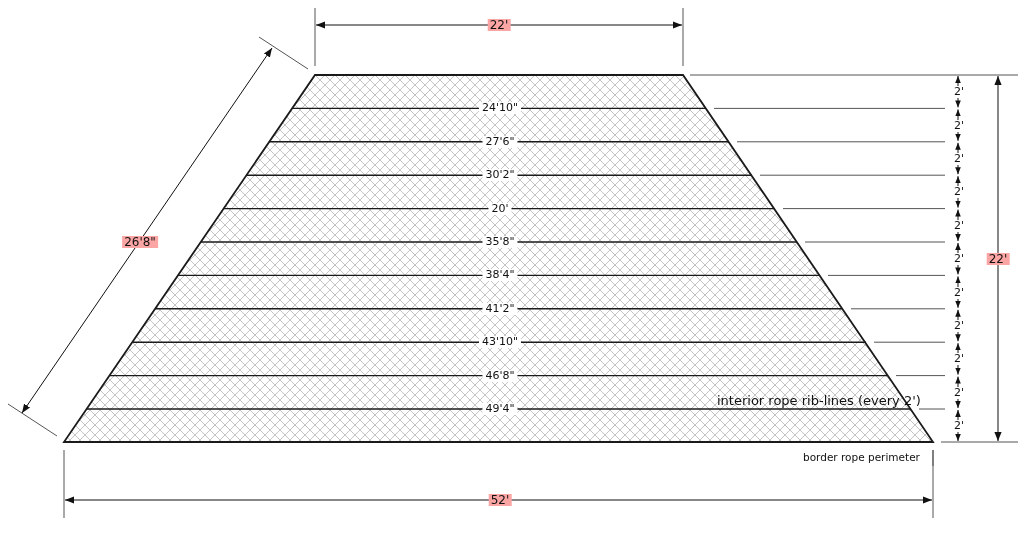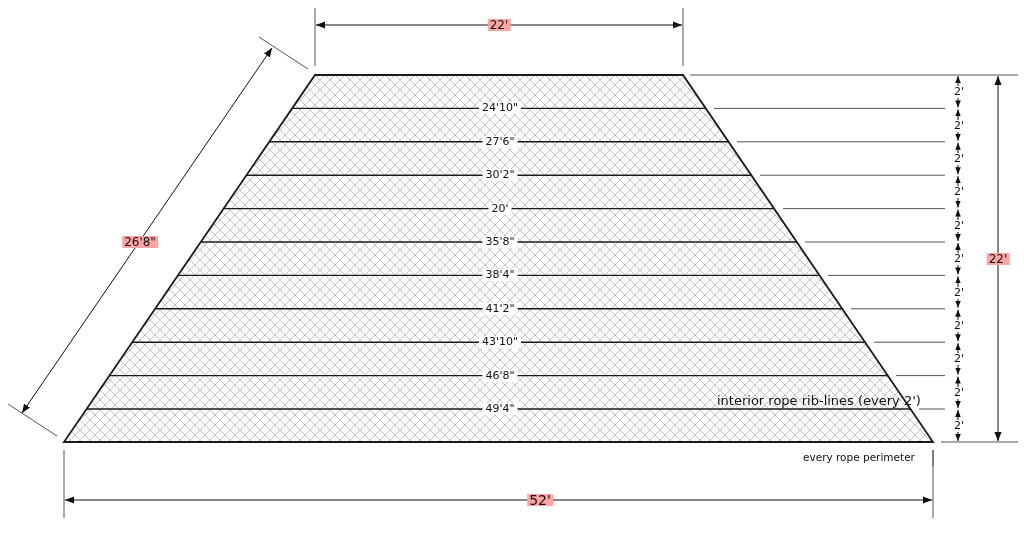--- a/index.html
+++ b/index.html
@@ -93,21 +93,21 @@
   </g>
 
   <g>
     <line x1="998" y1="76" x2="998" y2="441" stroke="#111" stroke-width="1" marker-start="url(#arr)" marker-end="url(#arr)"></line>
   </g>
 
   <line x1="933" y1="450" x2="933" y2="466" stroke="#555" stroke-width="1"></line>
 </svg>
 
 <div class="lbl center" style="left:499px; top:25px; font-size:12px;">22'</div>
-<div class="lbl center" style="left:500px; top:500px; font-size:14px;margin-left:40px;">52'</div>
+<div class="lbl center" style="left:500px; top:500px; font-size:12px;">52'</div>
 <div class="lbl center" style="left:140px; top:242px; font-size:12px;">26'8"</div>
 <div class="lbl center" style="left:998px; top:259px; font-size:12px;">22'</div>
 
 <div class="lbl rib-lbl" style="left:500px; top:108px;">24'10"</div>
 <div class="lbl rib-lbl" style="left:500px; top:142px;">27'6"</div>
 <div class="lbl rib-lbl" style="left:500px; top:175px;">30'2"</div>
 <div class="lbl rib-lbl" style="left:500px; top:209px;">20'</div>
 <div class="lbl rib-lbl" style="left:500px; top:242px;">35'8"</div>
 <div class="lbl rib-lbl" style="left:500px; top:275px;">38'4"</div>
 <div class="lbl rib-lbl" style="left:500px; top:309px;">41'2"</div>
@@ -121,13 +121,13 @@
 <div class="lbl step-lbl" style="left:959px; top:192px;">2'</div>
 <div class="lbl step-lbl" style="left:959px; top:226px;">2'</div>
 <div class="lbl step-lbl" style="left:959px; top:259px;">2'</div>
 <div class="lbl step-lbl" style="left:959px; top:293px;">2'</div>
 <div class="lbl step-lbl" style="left:959px; top:326px;">2'</div>
 <div class="lbl step-lbl" style="left:959px; top:359px;">2'</div>
 <div class="lbl step-lbl" style="left:959px; top:393px;">2'</div>
 <div class="lbl step-lbl" style="left:959px; top:426px;">2'</div>
 
 <div class="lbl" style="left:717px; top:395px; font-size:13px;">interior rope rib-lines (every 2')</div>
-<div class="lbl" style="left:803px; top:451px; font-size:10.5px;">every rope perimeter</div>
+<div class="lbl" style="left:803px; top:451px; font-size:10.5px;">border rope perimeter</div>
 
 </body></html>

